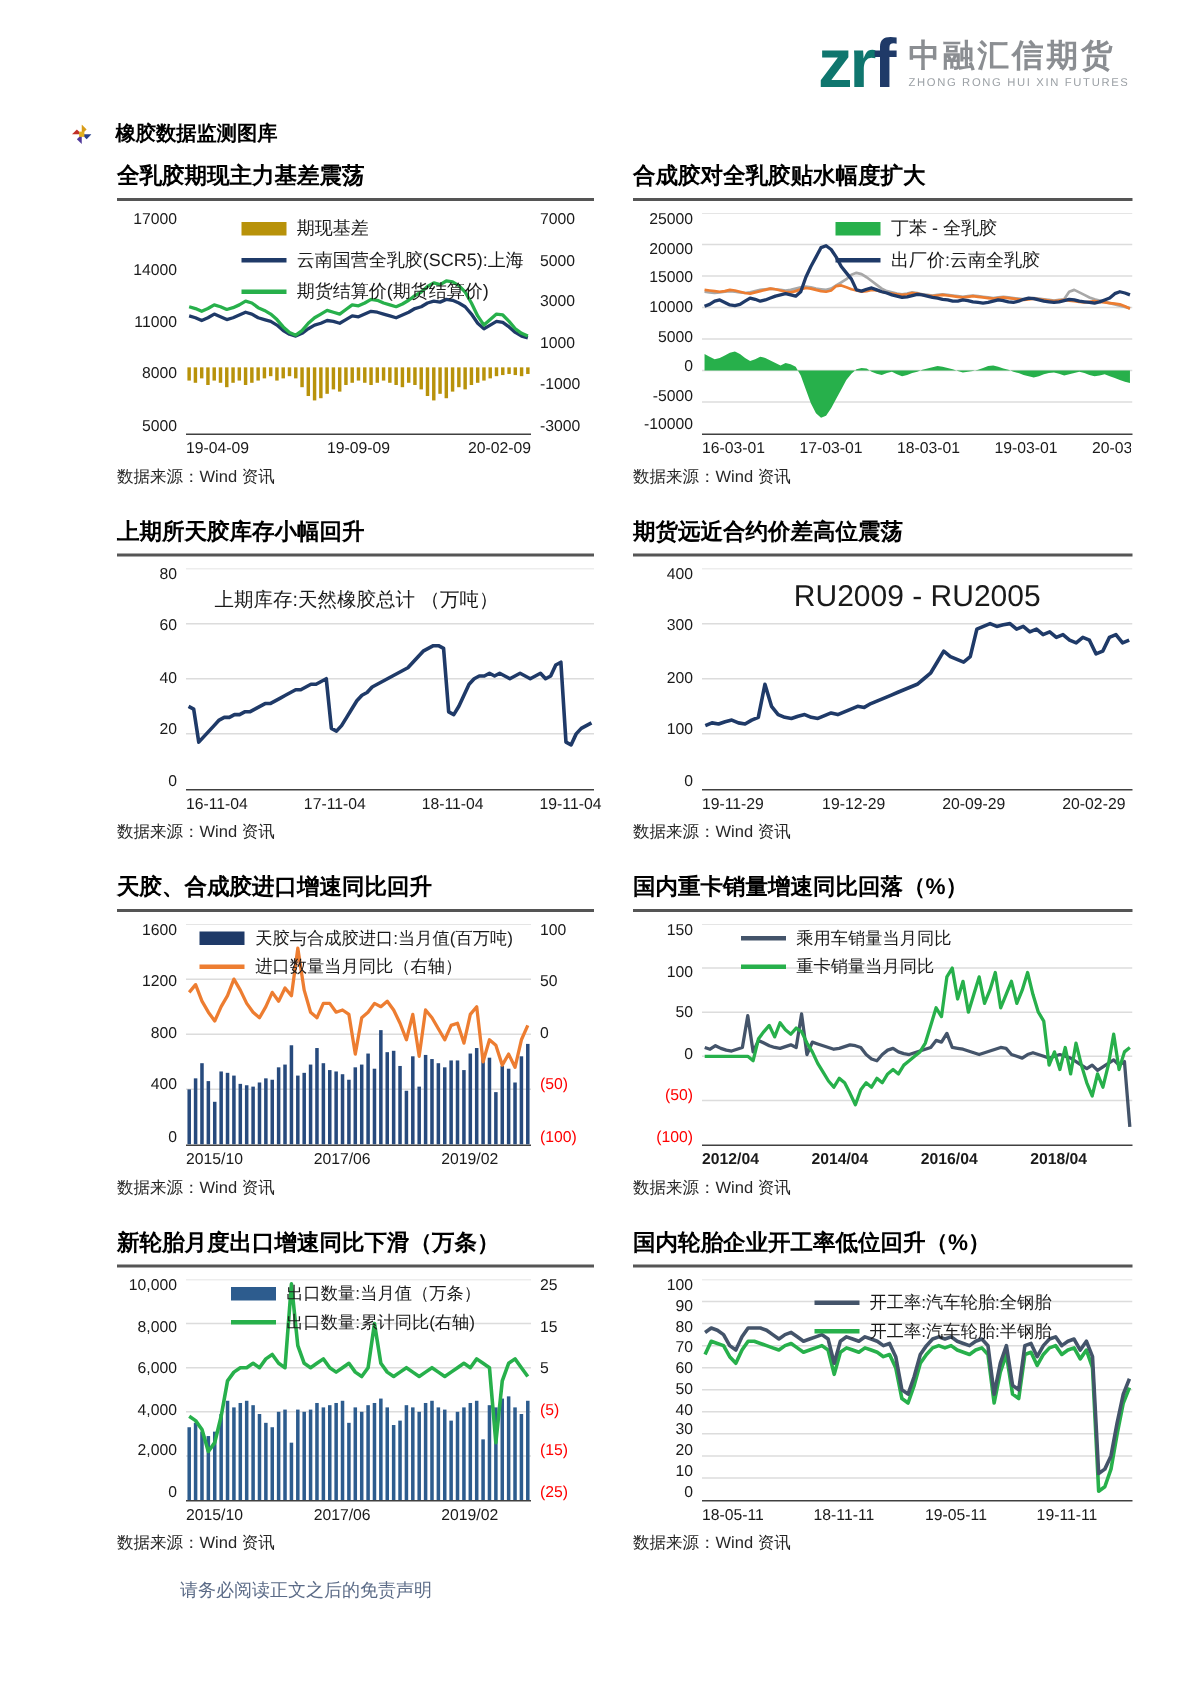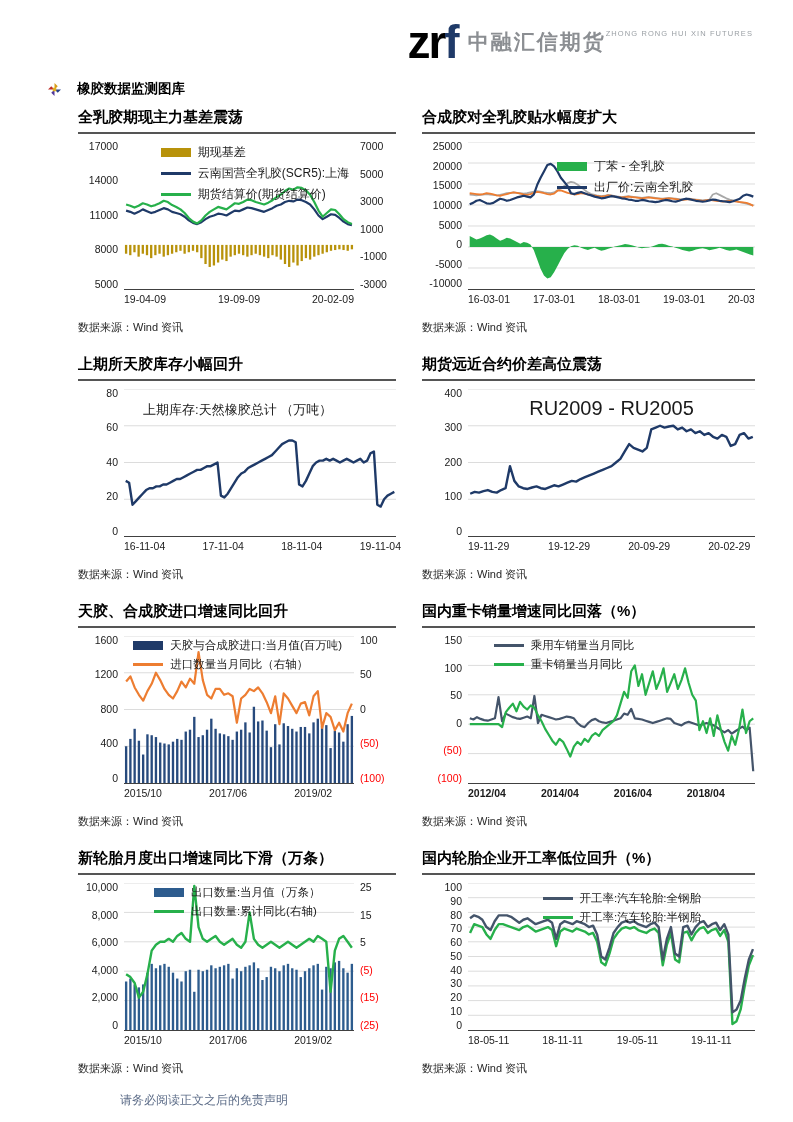--- a/index.html
+++ b/index.html
@@ -3,23 +3,23 @@
 <meta charset="utf-8">
 <style>
   * { margin:0; padding:0; box-sizing:border-box; }
   html,body { background:#fff; font-family:"Liberation Sans","DejaVu Sans",sans-serif; color:#000; }
   .page { width:793px; height:1122px; margin:0 auto; background:#fff; overflow:hidden; padding-top:14px; position:relative; }
 
   
   .header { display:flex; justify-content:flex-end; padding-right:40px; height:56px; }
   .logo { display:flex; align-items:center; gap:10px; }
   .logo-zrf { font-size:46px; font-weight:bold; letter-spacing:-2px; line-height:1; }
-  .logo-zrf .zr { color:#000000; }
+  .logo-zrf .zr { color:#0f766e; }
   .logo-zrf .f { color:#1f3a68; }
-  .logo-txt { display:flex; flex-direction:row; }
+  .logo-txt { display:flex; flex-direction:column; }
   .logo-cn { font-size:21px; font-weight:bold; color:#8b8e92; letter-spacing:2px; line-height:1.2; }
   .logo-en { font-size:7.5px; color:#9ba0a5; letter-spacing:1.1px; }
 
   
   .section-head { display:flex; align-items:center; gap:16px; margin:10px 0 10px 48px; }
   .bullet { width:13px; height:13px; }
   .section-title { font-size:13.5px; font-weight:bold; }
 
   
   .grid { display:grid; grid-template-columns:318px 1fr; column-gap:26px; row-gap:20px; margin:4px 38px 0 78px; }
@@ -33,38 +33,38 @@
   .yticks .neg { color:#ff0000; }
   .plot { flex:1; position:relative; height:148px; border-bottom:1.5px solid #404040; }
   .plot svg { position:absolute; inset:0; width:100%; height:100%; display:block; }
   .legend { position:absolute; z-index:2; font-size:11.5px; color:#1a1a1a; }
   .legend .li { display:flex; align-items:center; gap:7px; margin-bottom:4px; white-space:nowrap; }
   .sw { display:inline-block; width:30px; flex:none; }
   .sw.bar { height:9px; }
   .sw.line { height:3px; }
   .xticks { display:flex; font-size:10.5px; color:#1a1a1a; margin-top:3px; }
   .xticks span { flex:none; white-space:nowrap; }
-  .source { font-size:11px; color:#262626; margin-top:15px; }
+  .source { font-size:11px; color:#262626; margin-top:5px; }
 
   
   .no-r .xticks { margin-left:46px; margin-right:1px; }
   .has-r .xticks { margin-left:46px; margin-right:42px; }
   .c0 .xticks { justify-content:space-between; }
   .c1 .xticks { justify-content:space-between; }
   .c1 .xticks span:last-child { width:26px; overflow:hidden; }
   .c2 .xticks span { width:29%; }
   .c3 .xticks span { width:28%; }
   .c4 .xticks span { width:37%; }
   .c5 .xticks span { width:25.5%;font-weight:bold; }
   .c6 .xticks span { width:37%; }
   .c7 .xticks span { width:26%; }
   .xticks span:last-child { width:auto; }
 
   .c0 .legend { left:16%; top:2px; font-size:12px; }
-  .c1 .legend { left:31%; top:16px; font-size:12px; }
+  .c1 .legend { left:31%; top:2px; font-size:12px; }
   .c2 .legend { left:7%; top:12px; font-size:13px; }
   .c3 .legend { left:0; width:100%; top:8px; font-size:20px; }
   .c3 .legend .li { justify-content:center; }
   .c4 .legend { left:4%; top:2px; }
   .c5 .legend { left:9%; top:2px; }
   .c6 .legend { left:13%; top:2px; }
   .c7 .legend { left:26%; top:8px; }
 
   .footer { margin:16px 0 0 120px; font-size:12px; color:#5b6b87; }
 </style>

